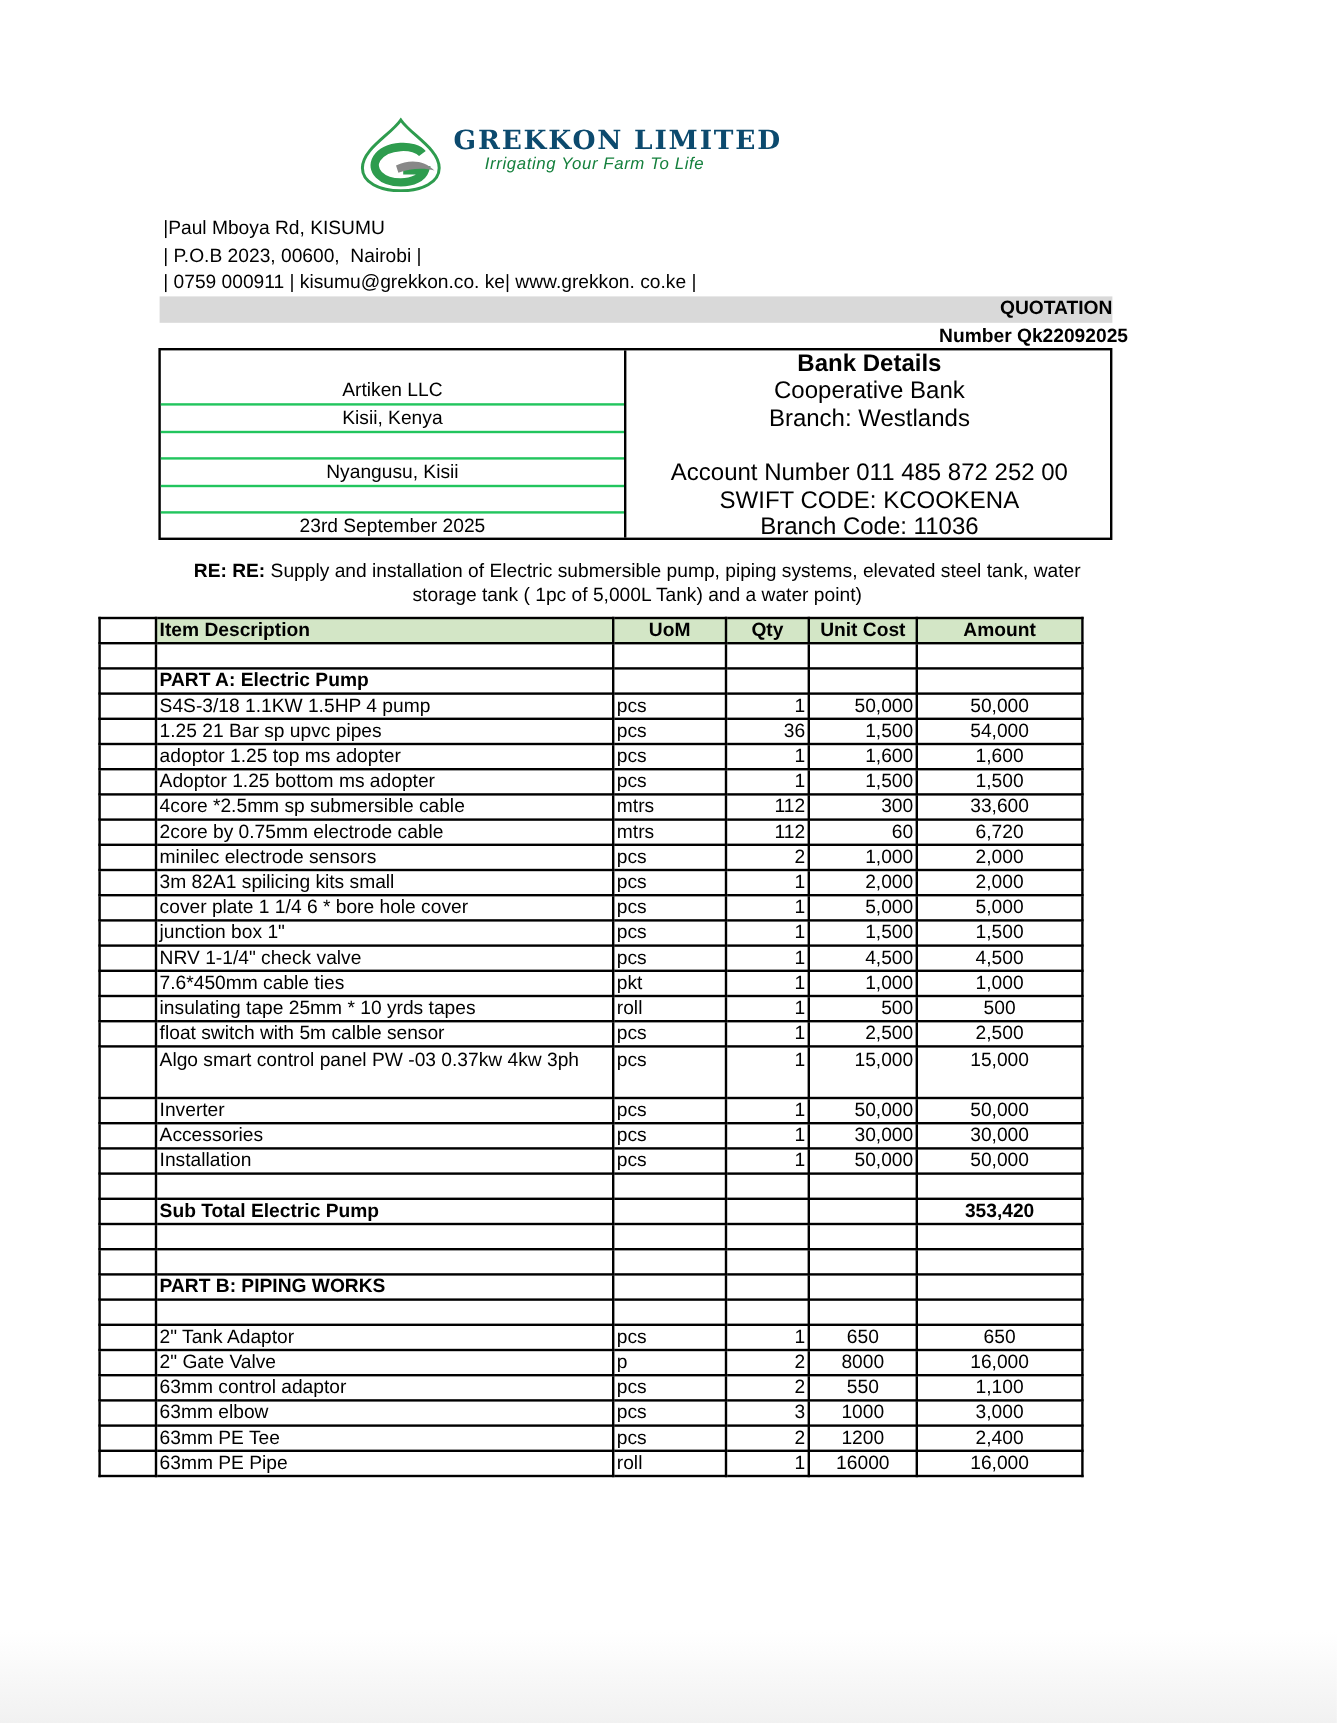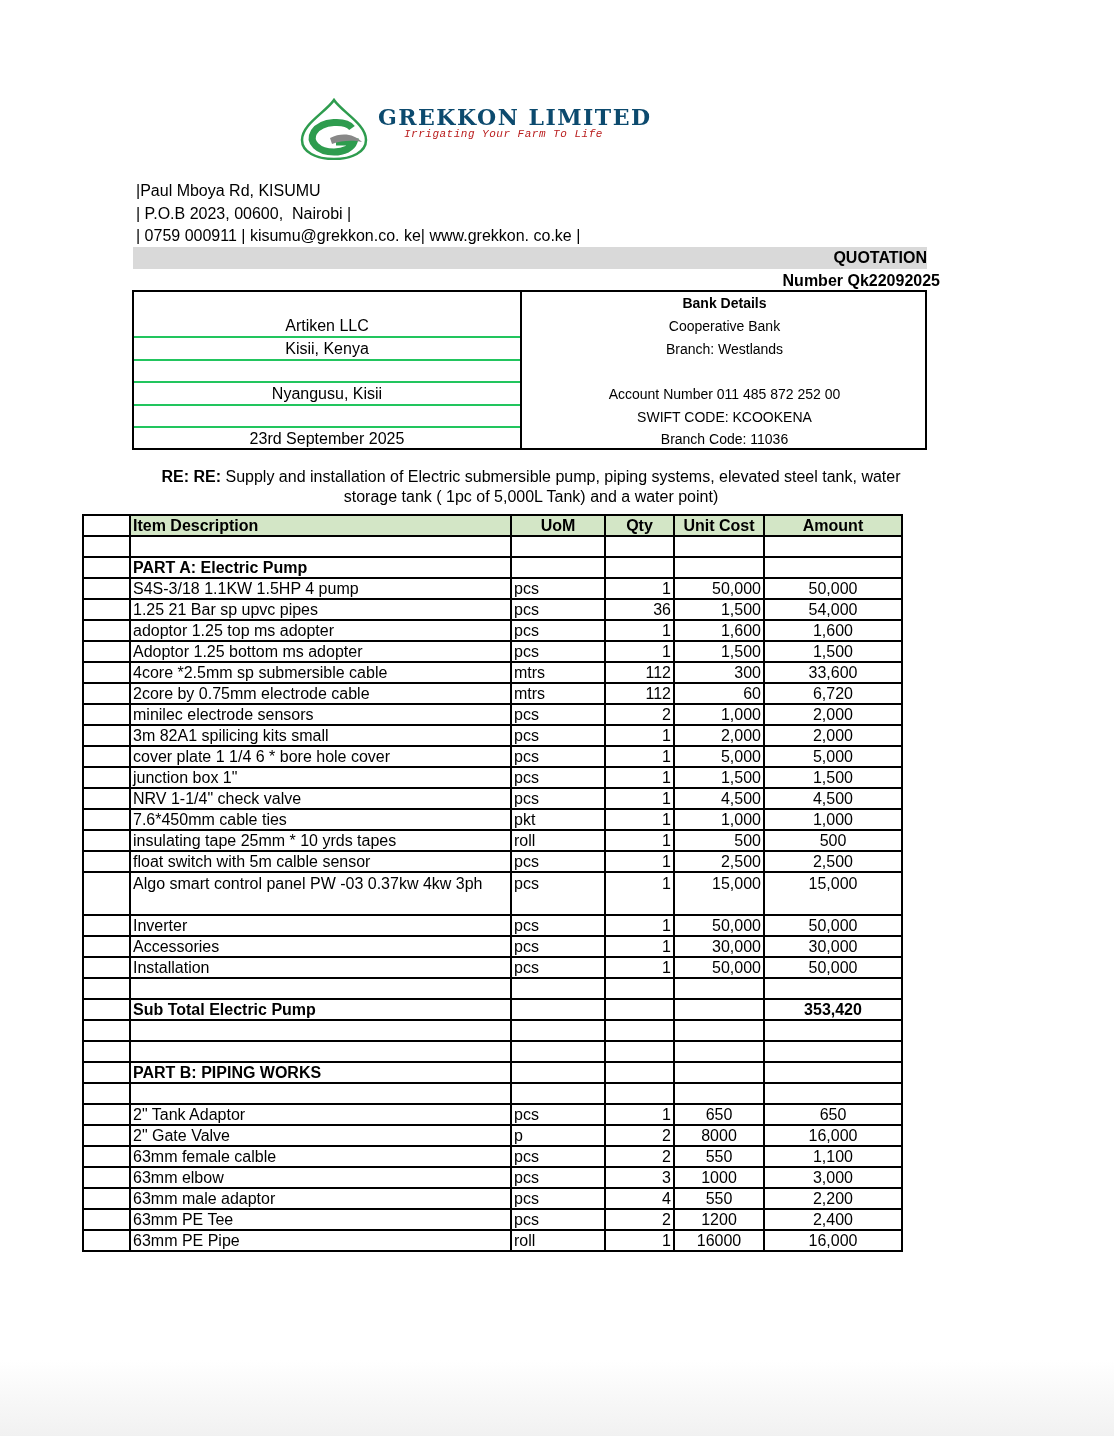--- a/index.html
+++ b/index.html
@@ -5,30 +5,30 @@
   html, body { margin:0; padding:0; }
   body {
     width:1114px; height:1436px; position:relative; overflow:hidden;
     background: linear-gradient(to bottom, #ffffff 0px, #ffffff 1360px, #f1f1f1 1436px);
     font-family: "Liberation Sans", sans-serif; color:#000;
   }
   .abs { position:absolute; }
   
   #logo { left:296px; top:98px; width:410px; height:62px; }
   #logo .brand { position:absolute; left:82px; top:6px; font-family:"DejaVu Serif", serif; font-size:22px; letter-spacing:1.5px; color:#0c4a6e; font-weight:bold; }
-  #logo .tag { position:absolute; left:108px; top:30px; font-family:Liberation Mono, monospace; font-style:italic; font-size:11px; color:#b91c1c; letter-spacing:0.5px; }
+  #logo .tag { position:absolute; left:108px; top:30px; font-family:Liberation Sans, sans-serif; font-style:italic; font-size:14px; color:#15803d; letter-spacing:0.5px; }
   
   .hdr-line { left:136px; font-size:16px; line-height:22px; white-space:pre; }
   #quote-bar { left:133px; top:247px; width:794px; height:22px; background:#d9d9d9; text-align:right; font-weight:bold; font-size:16px; line-height:22px; }
   #quote-number { left:580px; top:270px; width:360px; text-align:right; font-weight:bold; font-size:16px; line-height:22px; }
   
   #info-box { left:132px; top:290px; width:795px; height:160px; border:2px solid #000; box-sizing:border-box; }
   #client-col { position:absolute; left:0; top:0; width:386px; height:100%; border-right:2px solid #000; }
   .client-cell { position:absolute; left:0; width:386px; text-align:center; font-size:16px; line-height:22px; border-bottom:2px solid #22c55e; box-sizing:border-box; }
-  .bank-line { position:absolute; left:388px; width:405px; text-align:center; font-size:14px; line-height:22px; }
+  .bank-line { position:absolute; left:388px; width:405px; text-align:center; font-size:20px; line-height:22px; }
   
   #re-text { left:136px; top:467px; width:790px; text-align:center; font-size:16px; line-height:20px; }
   
   #items { position:absolute; left:82px; top:514px; border-collapse:collapse; table-layout:fixed; font-size:16px; }
   #items td, #items th { border:2px solid #000; padding:0 2px; height:19px; line-height:19px; white-space:nowrap; overflow:hidden; }
   #items th { background:#d3e6c6; font-weight:bold; }
   #items th.desc { text-align:left; }
   #items tr.tall td { height:40px; vertical-align:top; padding-top:1px; }
   .c-blank { width:47px; }
   .c-desc { width:381px; }
@@ -324,44 +324,36 @@
       <tr class="centered-num">
         <td></td>
         <td class="desc">2" Gate Valve</td>
         <td class="uom">p</td>
         <td class="qty">2</td>
         <td class="unit">8000</td>
         <td class="amt">16,000</td>
       </tr>
       <tr class="centered-num">
         <td></td>
-        <td class="desc">63mm female calble</td>
+        <td class="desc">63mm control adaptor</td>
         <td class="uom">pcs</td>
         <td class="qty">2</td>
         <td class="unit">550</td>
         <td class="amt">1,100</td>
       </tr>
       <tr class="centered-num">
         <td></td>
         <td class="desc">63mm elbow</td>
         <td class="uom">pcs</td>
         <td class="qty">3</td>
         <td class="unit">1000</td>
         <td class="amt">3,000</td>
       </tr>
       <tr class="centered-num">
         <td></td>
-        <td class="desc">63mm male adaptor</td>
-        <td class="uom">pcs</td>
-        <td class="qty">4</td>
-        <td class="unit">550</td>
-        <td class="amt">2,200</td>
-      </tr>
-      <tr class="centered-num">
-        <td></td>
         <td class="desc">63mm PE Tee</td>
         <td class="uom">pcs</td>
         <td class="qty">2</td>
         <td class="unit">1200</td>
         <td class="amt">2,400</td>
       </tr>
       <tr class="centered-num">
         <td></td>
         <td class="desc">63mm PE Pipe</td>
         <td class="uom">roll</td>

